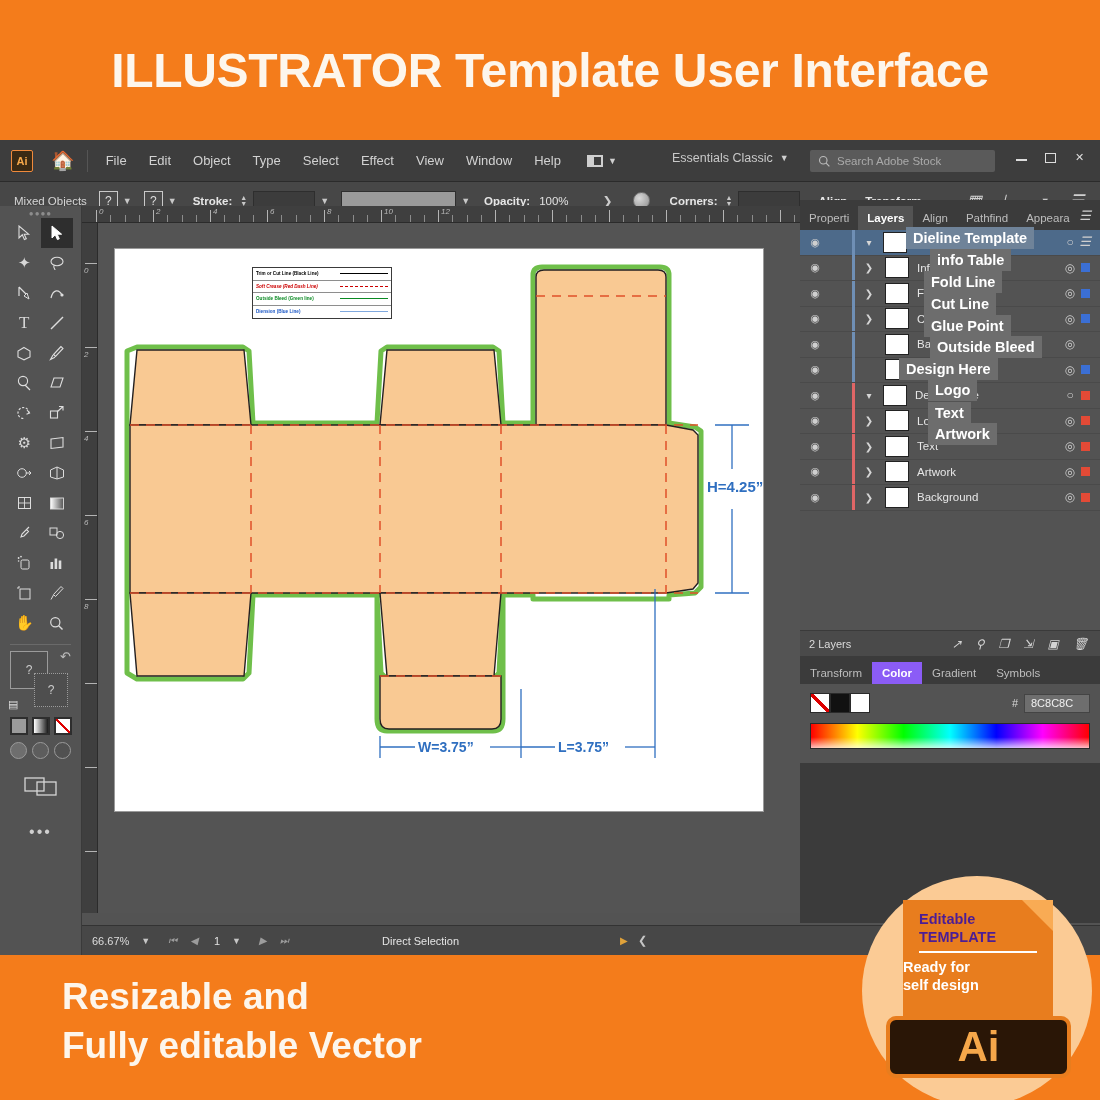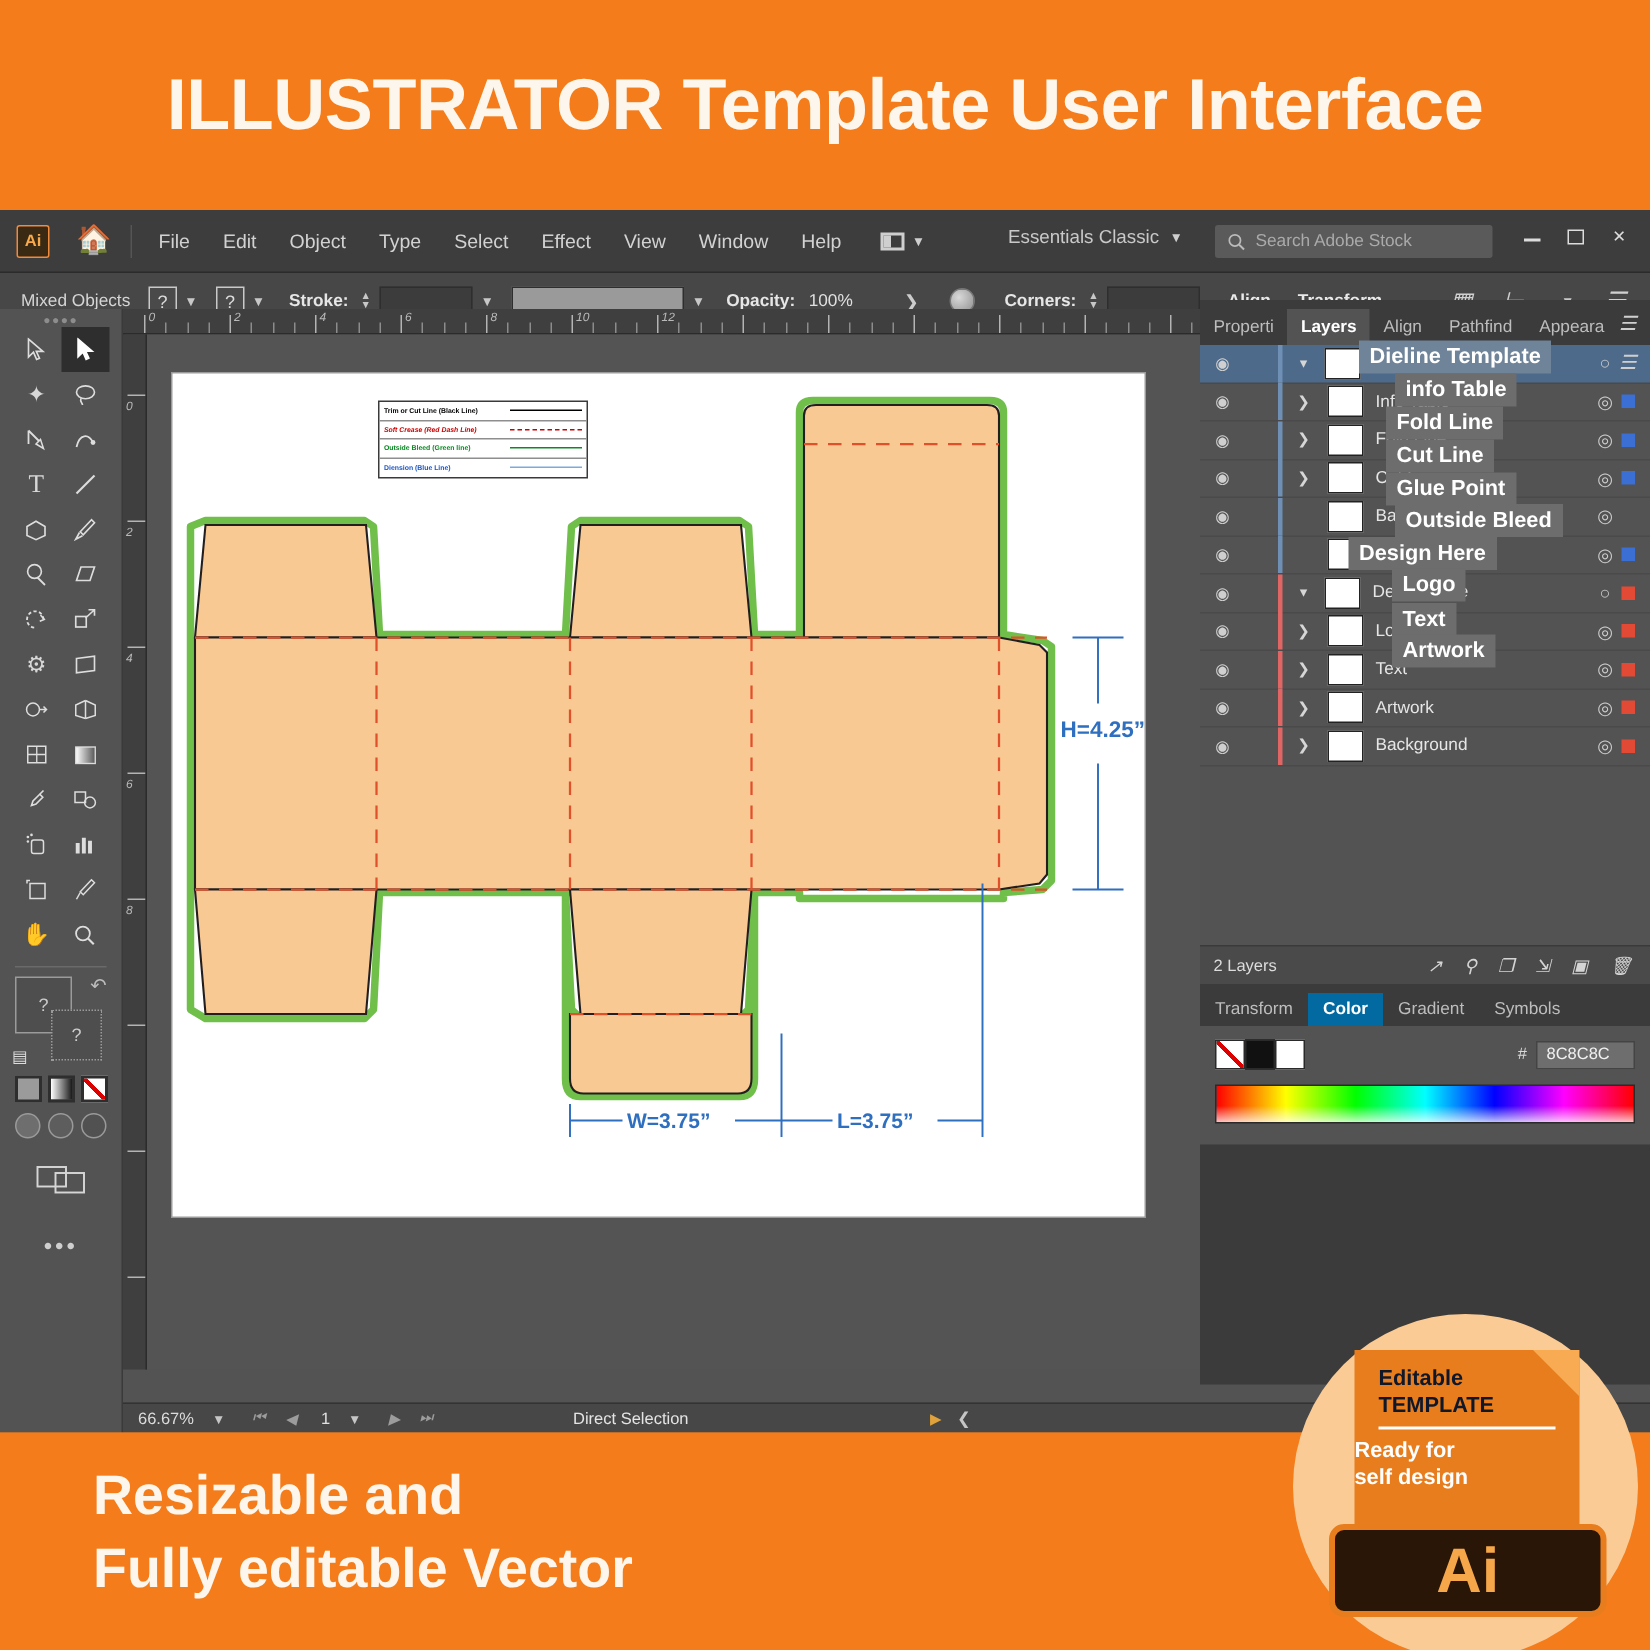--- a/index.html
+++ b/index.html
@@ -150,21 +150,21 @@
   .legend-row{
     display:flex;align-items:center;justify-content:space-between;
     height:12.5px;padding:0 3px;border-bottom:1px solid #8e8e8e;
   }
   .legend-row:last-child{border-bottom:none;}
   .legend-row span{font-size:4.6px;font-weight:bold;white-space:nowrap;}
   .lg-line{width:48px;height:0;}
 
   
   .statusbar{
-    position:absolute;left:82px;bottom:0;width:1018px;height:20px;background:#474747;
+    position:absolute;left:82px;bottom:0;width:1018px;height:30px;background:#474747;
     border-top:1px solid #333;display:flex;align-items:center;color:#dcdcdc;font-size:11px;
   }
   .sb-zoom{margin-left:10px;}
   .sb-caret{margin-left:12px;font-size:9px;color:#c6c6c6;}
   .sb-nav{display:flex;gap:13px;margin-left:18px;color:#9c9c9c;font-size:10px;}
   .sb-page{margin-left:16px;color:#e2e2e2;}
   .sb-tool{position:absolute;left:300px;color:#e4e4e4;}
   .sb-scroll{position:absolute;right:180px;width:28px;height:12px;background:#8f8f8f;border-radius:1px;}
 
   
@@ -195,21 +195,21 @@
 
   .layers-footer{
     height:26px;background:#4a4a4a;display:flex;align-items:center;
     color:#dcdcdc;font-size:11px;border-top:1px solid #3a3a3a;
   }
   .lf-icons{margin-left:auto;display:flex;gap:14px;margin-right:12px;color:#d4d4d4;font-size:12px;}
 
   .color-panel{background:#3b3b3b;}
   .cp-tabs{height:28px;display:flex;align-items:flex-end;}
   .cp-tab{padding:5px 10px;color:#bdbdbd;font-size:11.5px;}
-  .cp-tab.active{background:#0369a1;color:#fff;font-weight:bold;}
+  .cp-tab.active{background:#8b5cf6;color:#fff;font-weight:bold;}
   .cp-body{background:#535353;padding:9px 10px 14px;}
   .cp-row{display:flex;align-items:center;}
   .cp-swatches{display:flex;}
   .cp-sw{width:20px;height:20px;border:1px solid #2a2a2a;}
   .cp-hash{color:#d8d8d8;font-size:11px;margin-left:auto;margin-right:6px;}
   .cp-hex{width:66px;height:19px;background:#6e6e6e;border:1px solid #444;color:#f0f0f0;
           font-size:11px;display:flex;align-items:center;padding-left:6px;}
   .spectrum{height:26px;margin-top:10px;border:1px solid #2a2a2a;
     background:linear-gradient(to right,#f00,#ff0,#0f0,#0ff,#00f,#f0f,#f00);
     position:relative;}
@@ -235,21 +235,21 @@
     position:absolute;right:8px;bottom:-6px;width:230px;height:230px;border-radius:50%;
     background:#fbcb95;
   }
   .badge-doc{
     position:absolute;left:41px;top:24px;width:150px;height:120px;background:#e87d1e;
   }
   .badge-fold{
     position:absolute;right:0;top:0;width:31px;height:31px;background:#f9ab54;
     clip-path:polygon(0 0,100% 100%,100% 0);
   }
-  .badge-doc .t1{color:#0f172a;font-size:14.5px;font-weight:bold;line-height:1.25;padding:10px 0 0 16px;}
+  .badge-doc .t1{color:#4c1d95;font-size:14.5px;font-weight:bold;line-height:1.25;padding:10px 0 0 16px;}
   .badge-rule{height:2px;background:#fff;margin:5px 16px 5px 16px;}
   .badge-doc .t2{color:#fff;font-size:14.5px;font-weight:bold;line-height:1.25;}
   .badge-ai{
     position:absolute;left:24px;top:140px;width:185px;height:62px;background:#2a1606;
     border:4px solid #e87d1e;border-radius:10px;display:flex;align-items:center;justify-content:center;
   }
   .badge-ai span{color:#f5a74a;font-size:42px;font-weight:bold;}
 </style>
 </head>
 <body>

